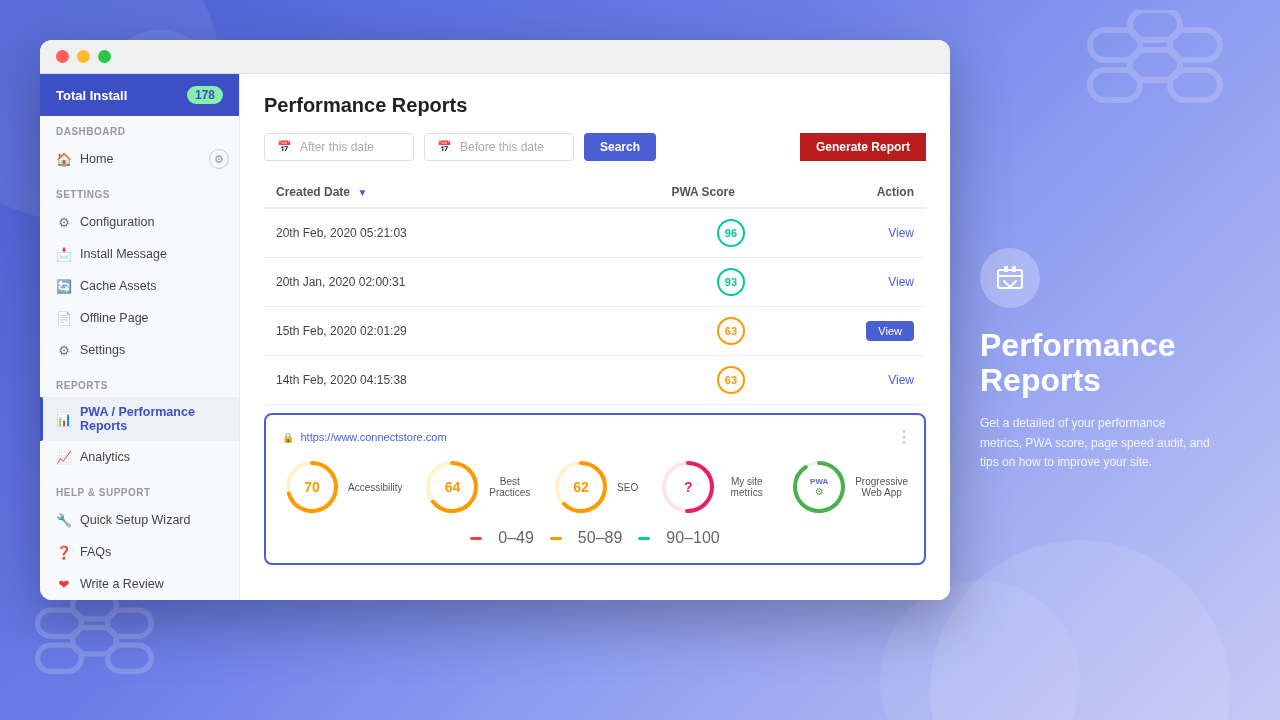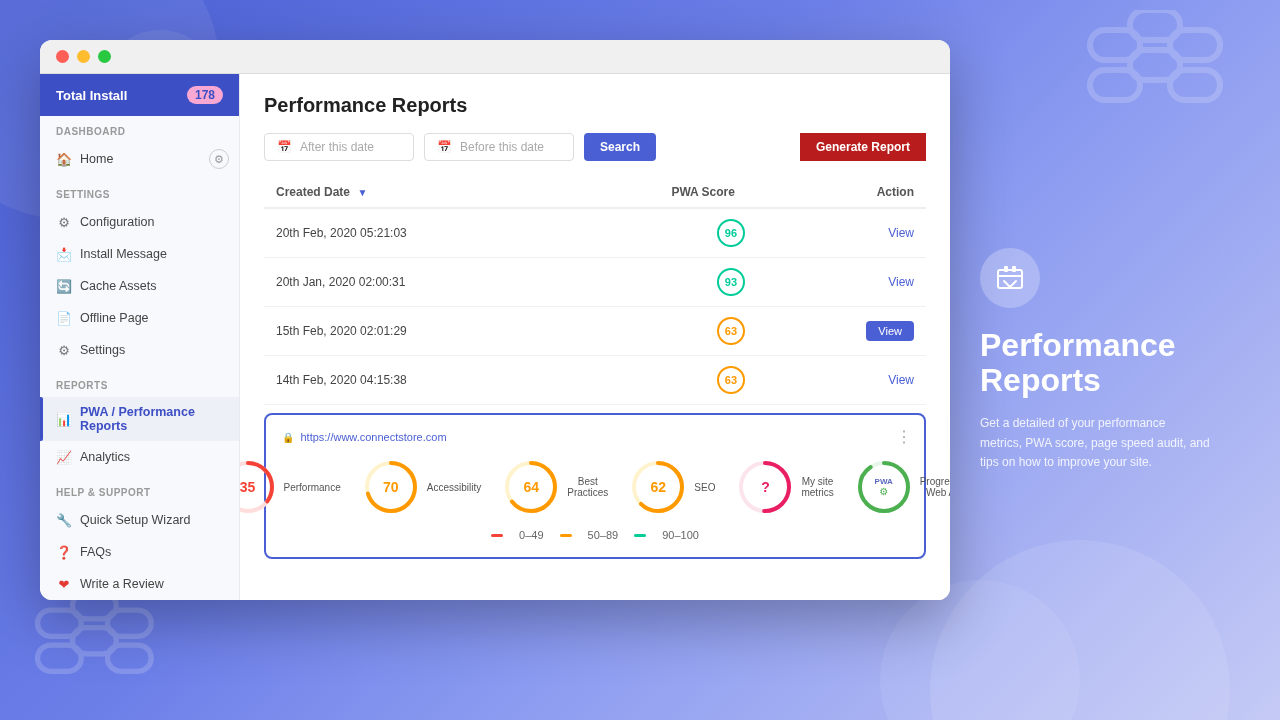--- a/index.html
+++ b/index.html
@@ -93,21 +93,21 @@
       justify-content: space-between;
       align-items: center;
     }
 
     .sidebar-header-title {
       font-size: 13px;
       font-weight: 600;
     }
 
     .sidebar-header-badge {
-      background: #f9a8d4;
+      background: #86efac;
       color: #3d4fc4;
       border-radius: 10px;
       padding: 2px 8px;
       font-size: 12px;
       font-weight: 700;
     }
 
     .sidebar-section {
       padding: 10px 0 4px;
     }
@@ -363,21 +363,21 @@
       display: flex;
       gap: 16px;
       justify-content: center;
       margin-top: 12px;
     }
 
     .legend-item {
       display: flex;
       align-items: center;
       gap: 16px;
-      font-size: 11px;
+      font-size: 16px;
       color: #666;
     }
 
     .legend-dot {
       width: 12px;
       height: 3px;
       border-radius: 2px;
     }
 
     .menu-dots {
@@ -607,30 +607,20 @@
 
         <div class="score-card">
           <div class="score-card-url">
             <span class="lock-icon">🔒</span>
             <span>https://www.connectstore.com</span>
           </div>
           <span class="menu-dots">⋮</span>
 
           <div class="score-card-metrics">
 
-            <div class="metric-item">
-              <div class="metric-circle">
-                <svg width="60" height="60" viewBox="0 0 60 60">
-                  <circle cx="30" cy="30" r="24" fill="none" stroke="#fdd" stroke-width="4"></circle>
-                  <circle cx="30" cy="30" r="24" fill="none" stroke="#f44336" stroke-width="4" stroke-dasharray="150.8" stroke-dashoffset="98" stroke-linecap="round"></circle>
-                </svg>
-                <span class="metric-value" style="color:#f44336;">35</span>
-              </div>
-              <span class="metric-label">Performance</span>
-            </div>
 
             <div class="metric-item">
               <div class="metric-circle">
                 <svg width="60" height="60" viewBox="0 0 60 60">
                   <circle cx="30" cy="30" r="24" fill="none" stroke="#fff3cd" stroke-width="4"></circle>
                   <circle cx="30" cy="30" r="24" fill="none" stroke="#f90" stroke-width="4" stroke-dasharray="150.8" stroke-dashoffset="45" stroke-linecap="round"></circle>
                 </svg>
                 <span class="metric-value" style="color:#f90;">70</span>
               </div>
               <span class="metric-label">Accessibility</span>

